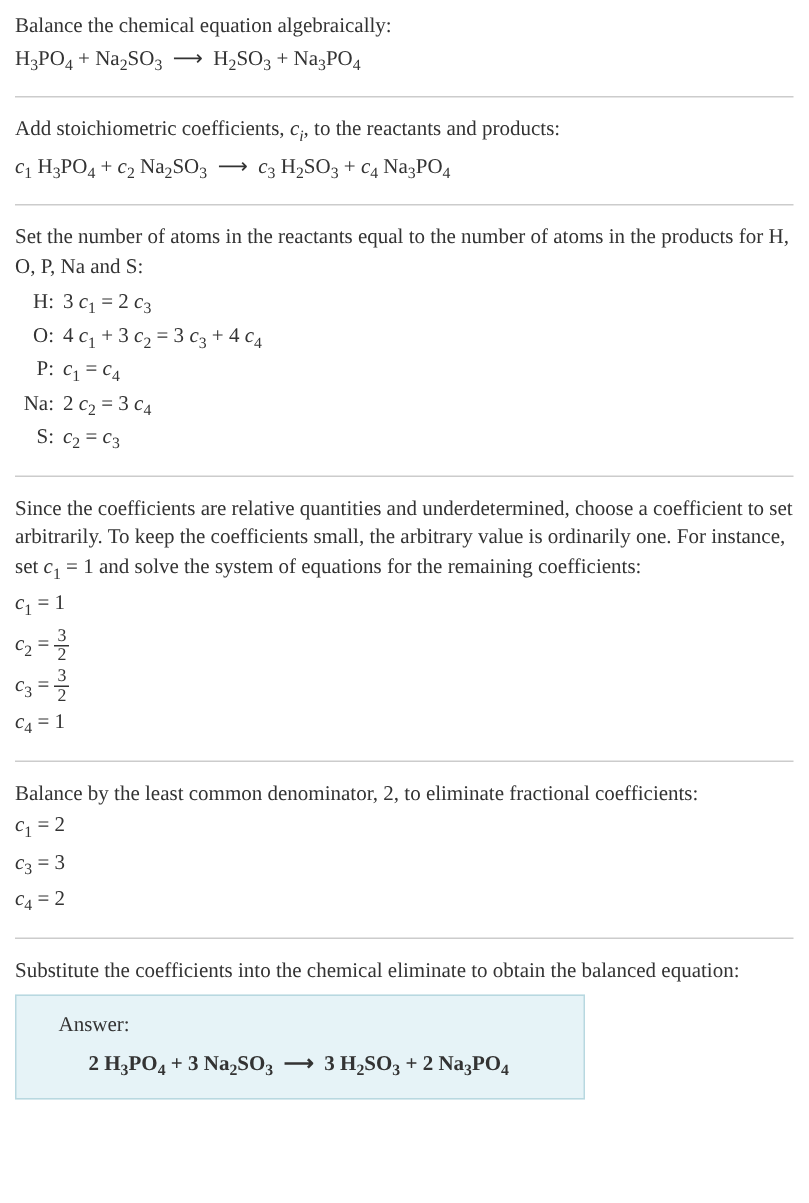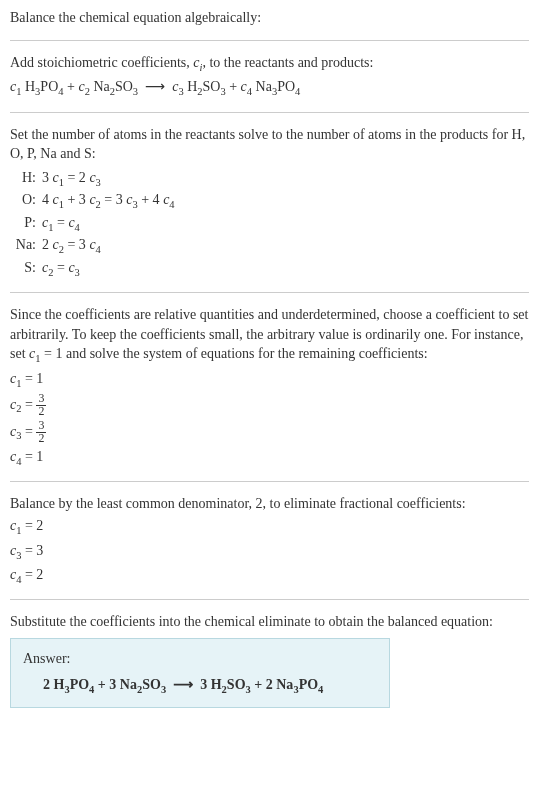--- a/index.html
+++ b/index.html
@@ -58,51 +58,52 @@
       border-bottom: 1px solid #333;
       padding: 0 2px;
     }
     .frac .den {
       display: block;
       padding: 0 2px;
     }
     .answer-box {
       background: #e6f3f7;
       border: 1px solid #b8d8e0;
-      padding: 10px 12px;
+      padding: 10px 28px;
       margin-top: 6px;
       display: inline-block;
       min-width: 380px;
     }
     .answer-label {
       margin-bottom: 6px;
     }
     .answer-content {
       padding-left: 20px;
       font-weight: bold;
     }
   </style>
 </head>
 <body>
 
 <div class="section">
   <div>Balance the chemical equation algebraically:</div>
+  <div class="equation-line">H<sub>3</sub>PO<sub>4</sub> + Na<sub>2</sub>SO<sub>3</sub> &nbsp;⟶&nbsp; H<sub>2</sub>SO<sub>3</sub> + Na<sub>3</sub>PO<sub>4</sub></div>
 </div>
 
 <hr>
 
 <div class="section">
   <div>Add stoichiometric coefficients, <span class="italic">c<sub>i</sub></span>, to the reactants and products:</div>
   <div class="equation-line"><span class="italic">c</span><sub>1</sub> H<sub>3</sub>PO<sub>4</sub> + <span class="italic">c</span><sub>2</sub> Na<sub>2</sub>SO<sub>3</sub> &nbsp;⟶&nbsp; <span class="italic">c</span><sub>3</sub> H<sub>2</sub>SO<sub>3</sub> + <span class="italic">c</span><sub>4</sub> Na<sub>3</sub>PO<sub>4</sub></div>
 </div>
 
 <hr>
 
 <div class="section">
-  <div>Set the number of atoms in the reactants solve to the number of atoms in the products for H, O, P, Na and S:</div>
+  <div>Set the number of atoms in the reactants equal to the number of atoms in the products for H, O, P, Na and S:</div>
   <div class="atom-table">
     <div class="atom-row">
       <div class="atom-label">H:</div>
       <div>3 <span class="italic">c</span><sub>1</sub> = 2 <span class="italic">c</span><sub>3</sub></div>
     </div>
     <div class="atom-row">
       <div class="atom-label">O:</div>
       <div>4 <span class="italic">c</span><sub>1</sub> + 3 <span class="italic">c</span><sub>2</sub> = 3 <span class="italic">c</span><sub>3</sub> + 4 <span class="italic">c</span><sub>4</sub></div>
     </div>
     <div class="atom-row">

